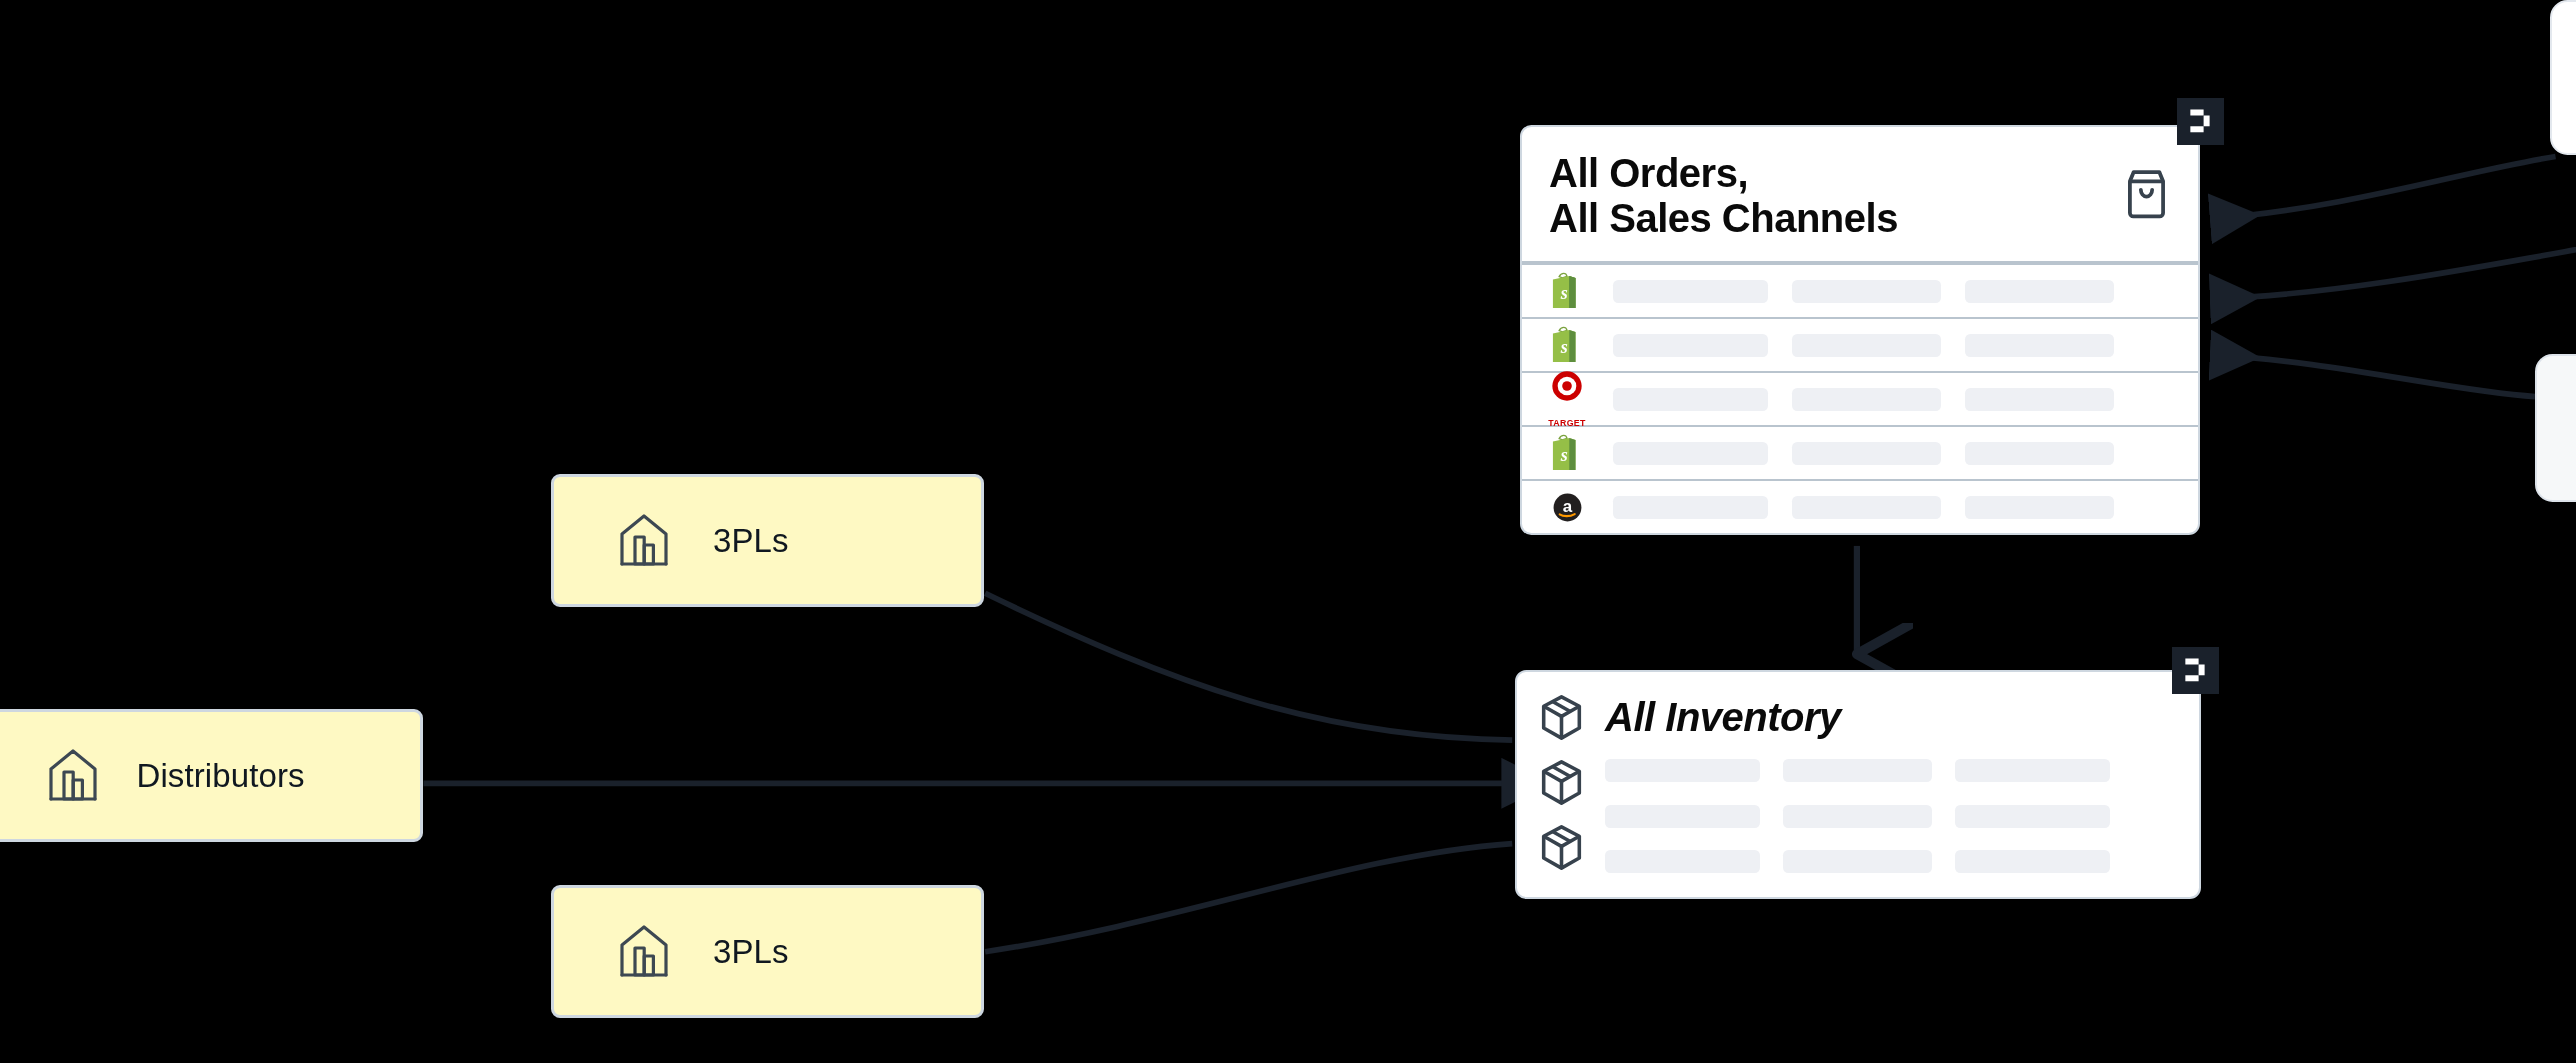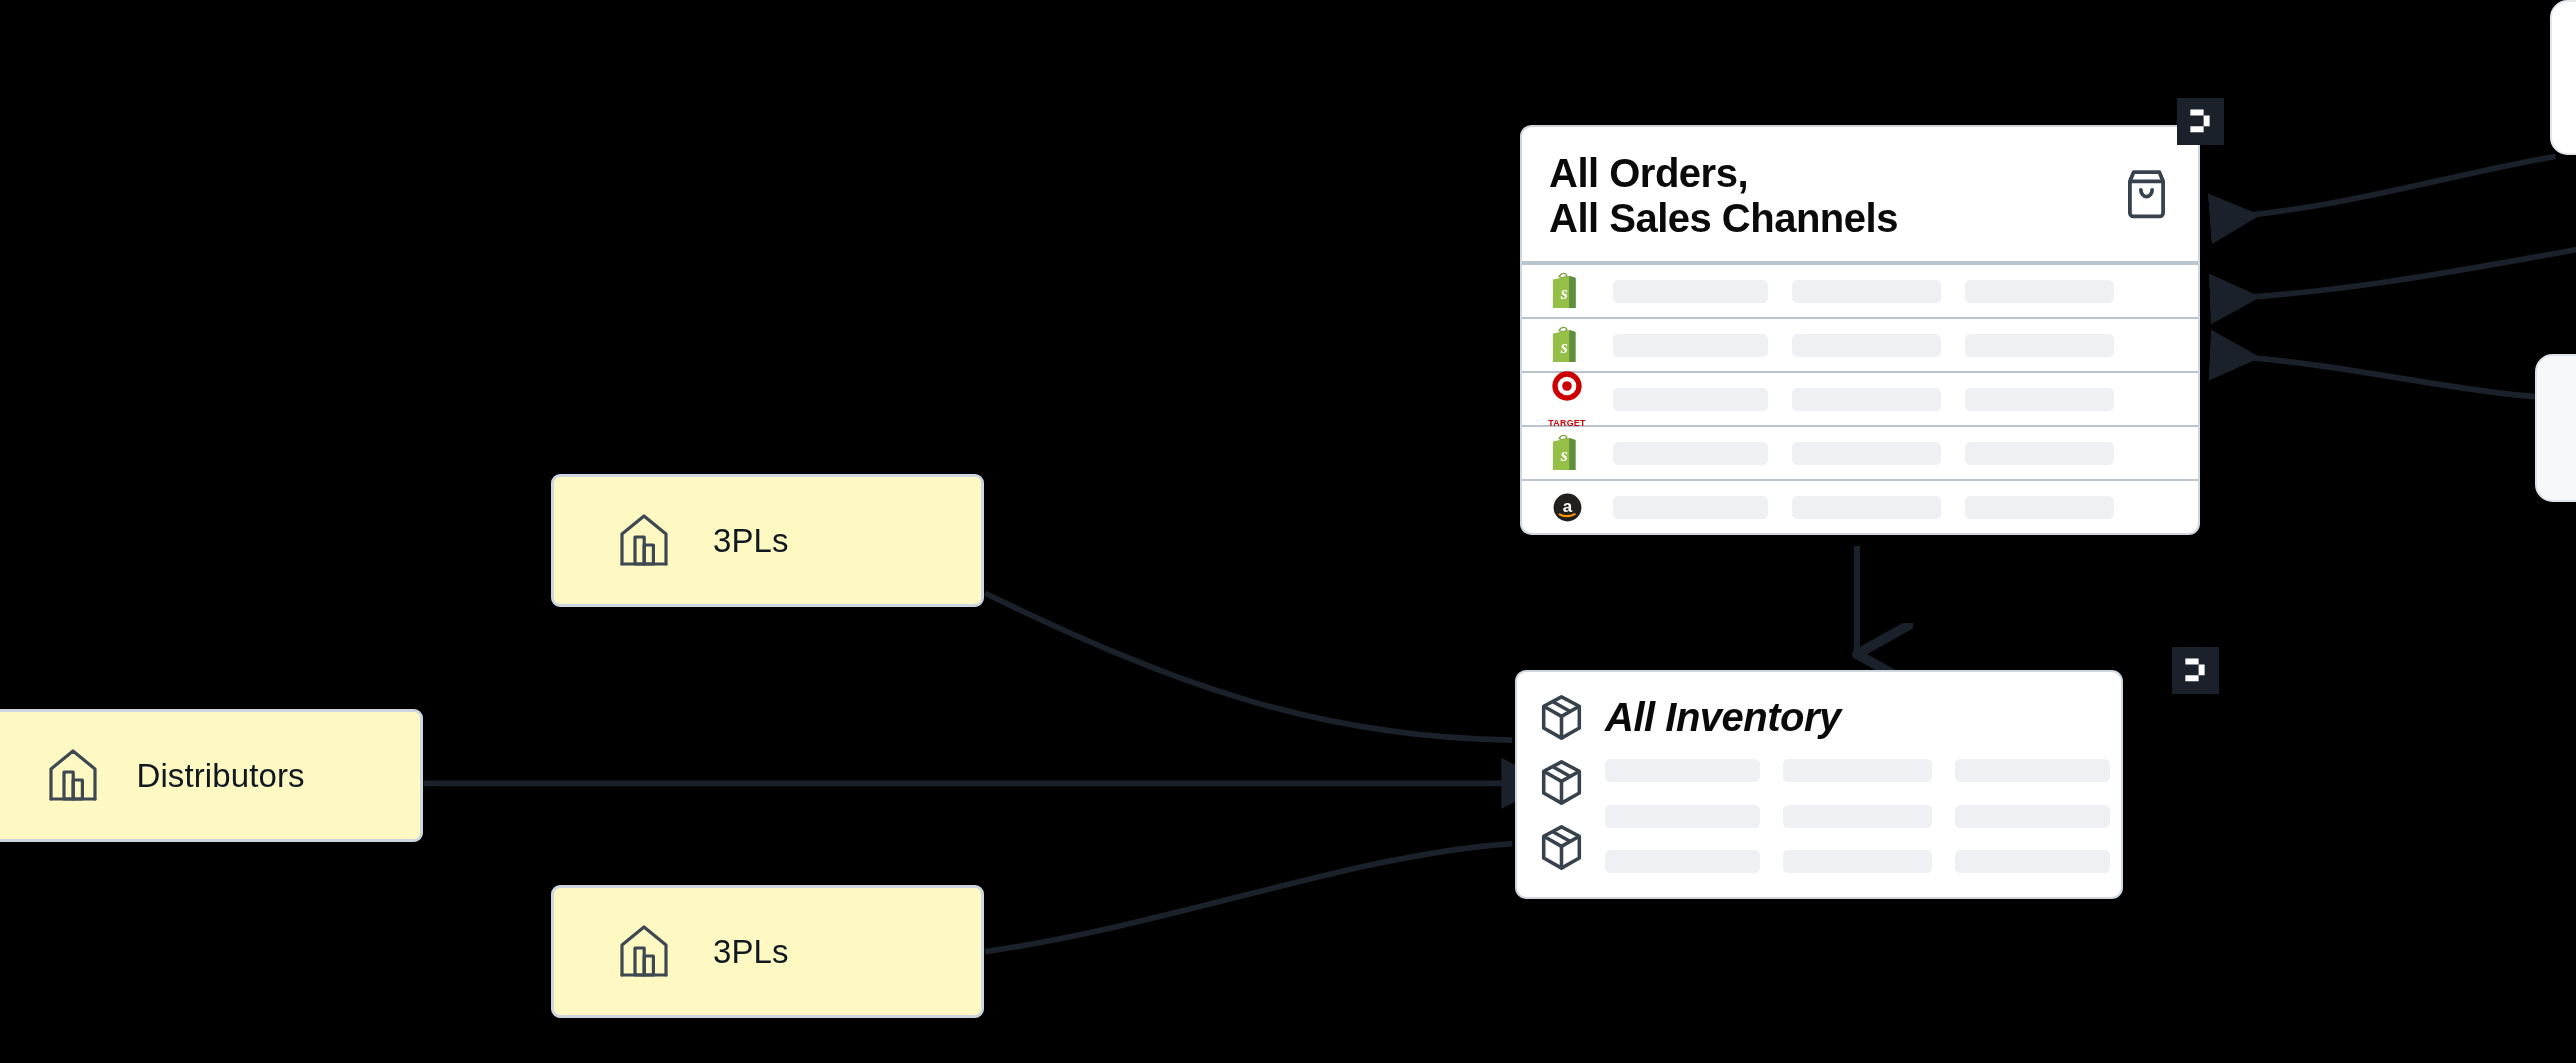--- a/index.html
+++ b/index.html
@@ -85,21 +85,21 @@
   
   .datacard {
     position: absolute;
     background: #ffffff;
     border: 2.6px solid #ced7e0;
     border-radius: 11.3px;
     box-sizing: border-box;
     overflow: hidden;
   }
   #card-orders    { left: 1520px; top: 125px;  width: 680px; height: 410px; }
-  #card-inventory { left: 1515px; top: 670px; width: 608px; height: 229px; }
+  #card-inventory { left: 1515px; top: 670px; width: 686px; height: 229px; }
 
   .card-header {
     display: flex;
     align-items: center;
     justify-content: space-between;
     padding: 24px 27px 20.6px 27px;
     border-bottom: 2.1px solid #b9c4ce;
   }
   .card-title {
     font-size: 40px;

